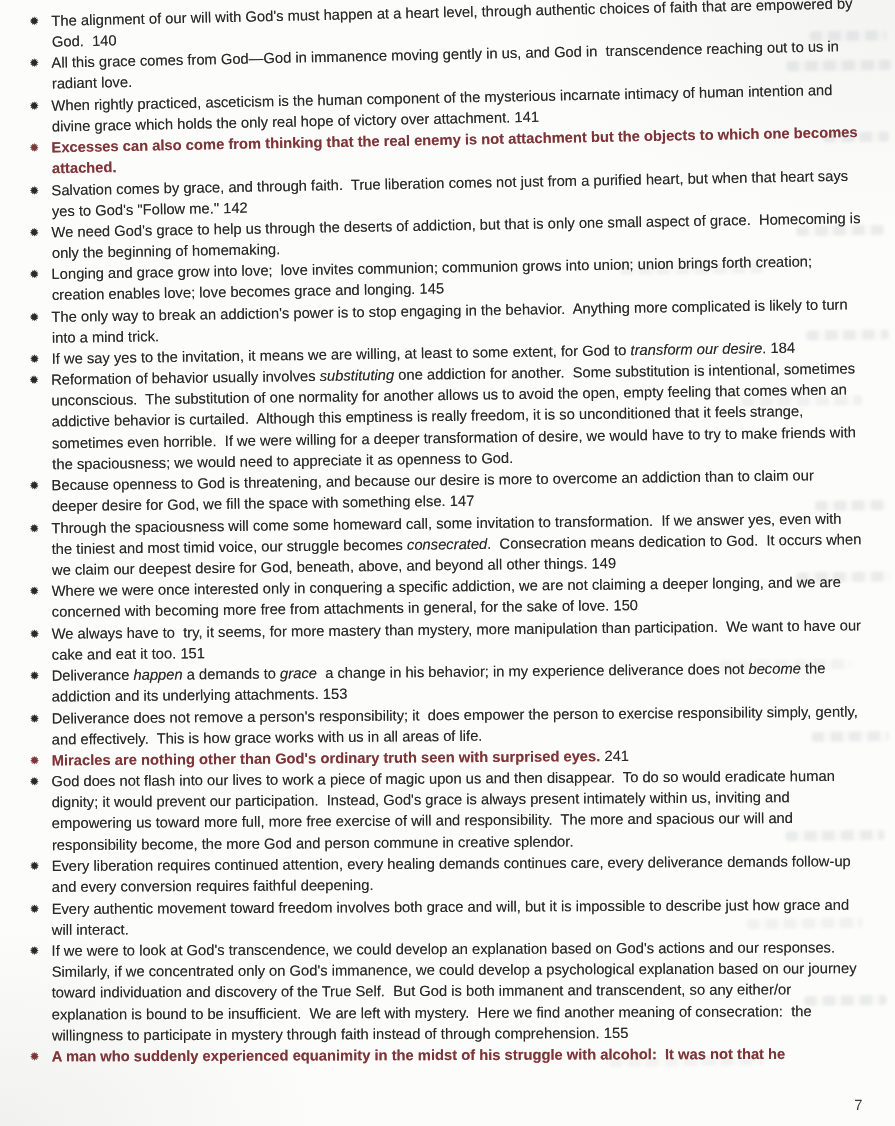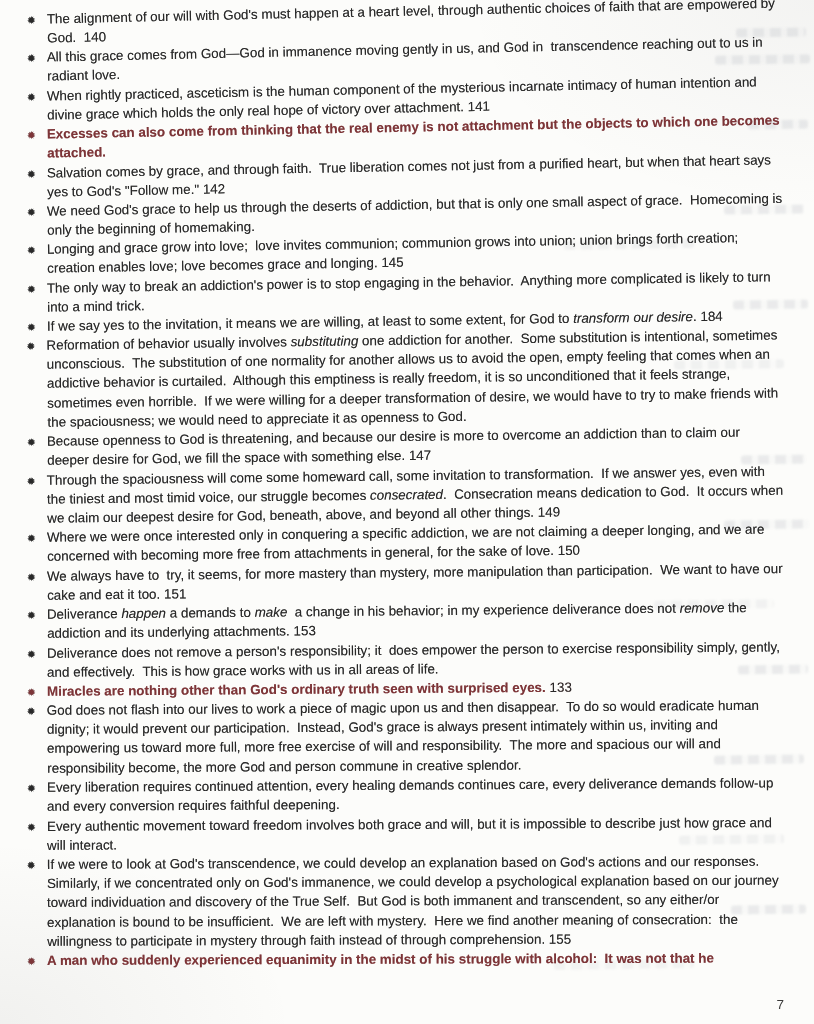--- a/index.html
+++ b/index.html
@@ -102,23 +102,23 @@
         <li class="bullet" style="transform: rotate(-1.05deg);"><span class="marker">✹</span><span class="text"><span>Salvation comes by grace, and through faith.  True liberation comes not just from a purified heart, but when that heart says yes to God's "Follow me." 142</span></span></li>
         <li class="bullet" style="transform: rotate(-1deg);"><span class="marker">✹</span><span class="text"><span>We need God's grace to help us through the deserts of addiction, but that is only one small aspect of grace.  Homecoming is only the beginning of homemaking.</span></span></li>
         <li class="bullet" style="transform: rotate(-0.95deg);"><span class="marker">✹</span><span class="text"><span>Longing and grace grow into love;  love invites communion; communion grows into union; union brings forth creation; creation enables love; love becomes grace and longing. 145</span></span></li>
         <li class="bullet" style="transform: rotate(-0.9deg);"><span class="marker">✹</span><span class="text"><span>The only way to break an addiction's power is to stop engaging in the behavior.  Anything more complicated is likely to turn into a mind trick.</span></span></li>
         <li class="bullet" style="transform: rotate(-0.85deg);"><span class="marker">✹</span><span class="text"><span>If we say yes to the invitation, it means we are willing, at least to some extent, for God to </span><i>transform our desire</i><span>. 184</span></span></li>
         <li class="bullet" style="transform: rotate(-0.8deg);"><span class="marker">✹</span><span class="text"><span>Reformation of behavior usually involves </span><i>substituting</i><span> one addiction for another.  Some substitution is intentional, sometimes unconscious.  The substitution of one normality for another allows us to avoid the open, empty feeling that comes when an addictive behavior is curtailed.  Although this emptiness is really freedom, it is so unconditioned that it feels strange, sometimes even horrible.  If we were willing for a deeper transformation of desire, we would have to try to make friends with the spaciousness; we would need to appreciate it as openness to God.</span></span></li>
         <li class="bullet" style="transform: rotate(-0.75deg);"><span class="marker">✹</span><span class="text"><span>Because openness to God is threatening, and because our desire is more to overcome an addiction than to claim our deeper desire for God, we fill the space with something else. 147</span></span></li>
         <li class="bullet" style="transform: rotate(-0.7deg);"><span class="marker">✹</span><span class="text"><span>Through the spaciousness will come some homeward call, some invitation to transformation.  If we answer yes, even with the tiniest and most timid voice, our struggle becomes </span><i>consecrated</i><span>.  Consecration means dedication to God.  It occurs when we claim our deepest desire for God, beneath, above, and beyond all other things. 149</span></span></li>
         <li class="bullet" style="transform: rotate(-0.65deg);"><span class="marker">✹</span><span class="text"><span>Where we were once interested only in conquering a specific addiction, we are not claiming a deeper longing, and we are concerned with becoming more free from attachments in general, for the sake of love. 150</span></span></li>
         <li class="bullet" style="transform: rotate(-0.6deg);"><span class="marker">✹</span><span class="text"><span>We always have to  try, it seems, for more mastery than mystery, more manipulation than participation.  We want to have our cake and eat it too. 151</span></span></li>
-        <li class="bullet" style="transform: rotate(-0.55deg);"><span class="marker">✹</span><span class="text"><span>Deliverance </span><i>happen</i><span> a demands to </span><i>make</i><span>  a change in his behavior; in my experience deliverance does not </span><i>remove</i><span> the addiction and its underlying attachments. 153</span></span></li>
+        <li class="bullet" style="transform: rotate(-0.55deg);"><span class="marker">✹</span><span class="text"><span>Deliverance </span><i>happen</i><span> a demands to </span><i>grace</i><span>  a change in his behavior; in my experience deliverance does not </span><i>become</i><span> the addiction and its underlying attachments. 153</span></span></li>
         <li class="bullet" style="transform: rotate(-0.5deg);"><span class="marker">✹</span><span class="text"><span>Deliverance does not remove a person's responsibility; it  does empower the person to exercise responsibility simply, gently, and effectively.  This is how grace works with us in all areas of life.</span></span></li>
-        <li class="bullet red" style="transform: rotate(-0.45deg);"><span class="marker">✹</span><span class="text"><span>Miracles are nothing other than God's ordinary truth seen with surprised eyes.</span><span class="ink"> 133</span></span></li>
+        <li class="bullet red" style="transform: rotate(-0.45deg);"><span class="marker">✹</span><span class="text"><span>Miracles are nothing other than God's ordinary truth seen with surprised eyes.</span><span class="ink"> 241</span></span></li>
         <li class="bullet" style="transform: rotate(-0.4deg);"><span class="marker">✹</span><span class="text"><span>God does not flash into our lives to work a piece of magic upon us and then disappear.  To do so would eradicate human dignity; it would prevent our participation.  Instead, God's grace is always present intimately within us, inviting and empowering us toward more full, more free exercise of will and responsibility.  The more and spacious our will and responsibility become, the more God and person commune in creative splendor.</span></span></li>
         <li class="bullet" style="transform: rotate(-0.35deg);"><span class="marker">✹</span><span class="text"><span>Every liberation requires continued attention, every healing demands continues care, every deliverance demands follow-up and every conversion requires faithful deepening.</span></span></li>
         <li class="bullet" style="transform: rotate(-0.3deg);"><span class="marker">✹</span><span class="text"><span>Every authentic movement toward freedom involves both grace and will, but it is impossible to describe just how grace and will interact.</span></span></li>
         <li class="bullet" style="transform: rotate(-0.25deg);"><span class="marker">✹</span><span class="text"><span>If we were to look at God's transcendence, we could develop an explanation based on God's actions and our responses.  Similarly, if we concentrated only on God's immanence, we could develop a psychological explanation based on our journey toward individuation and discovery of the True Self.  But God is both immanent and transcendent, so any either/or explanation is bound to be insufficient.  We are left with mystery.  Here we find another meaning of consecration:  the willingness to participate in mystery through faith instead of through comprehension. 155</span></span></li>
         <li class="bullet red" style="transform: rotate(-0.2deg);"><span class="marker">✹</span><span class="text"><span>A man who suddenly experienced equanimity in the midst of his struggle with alcohol:  It was not that he</span></span></li>
       </ul>
   </div>
 
   <div class="page-number">7</div>
 </div>

